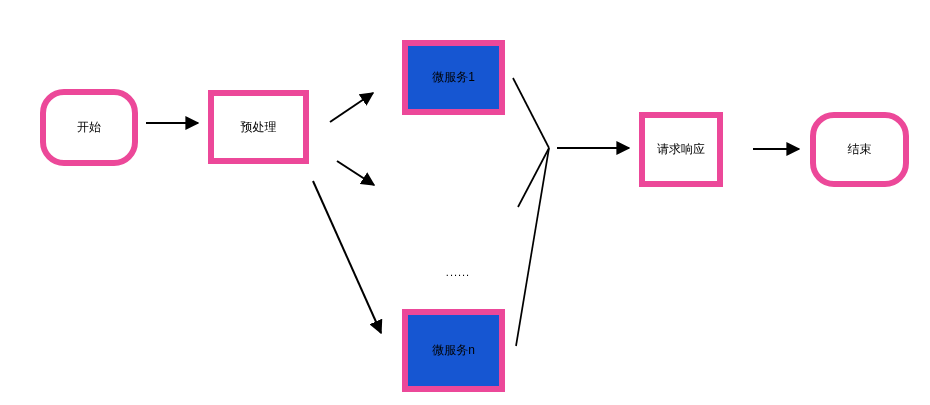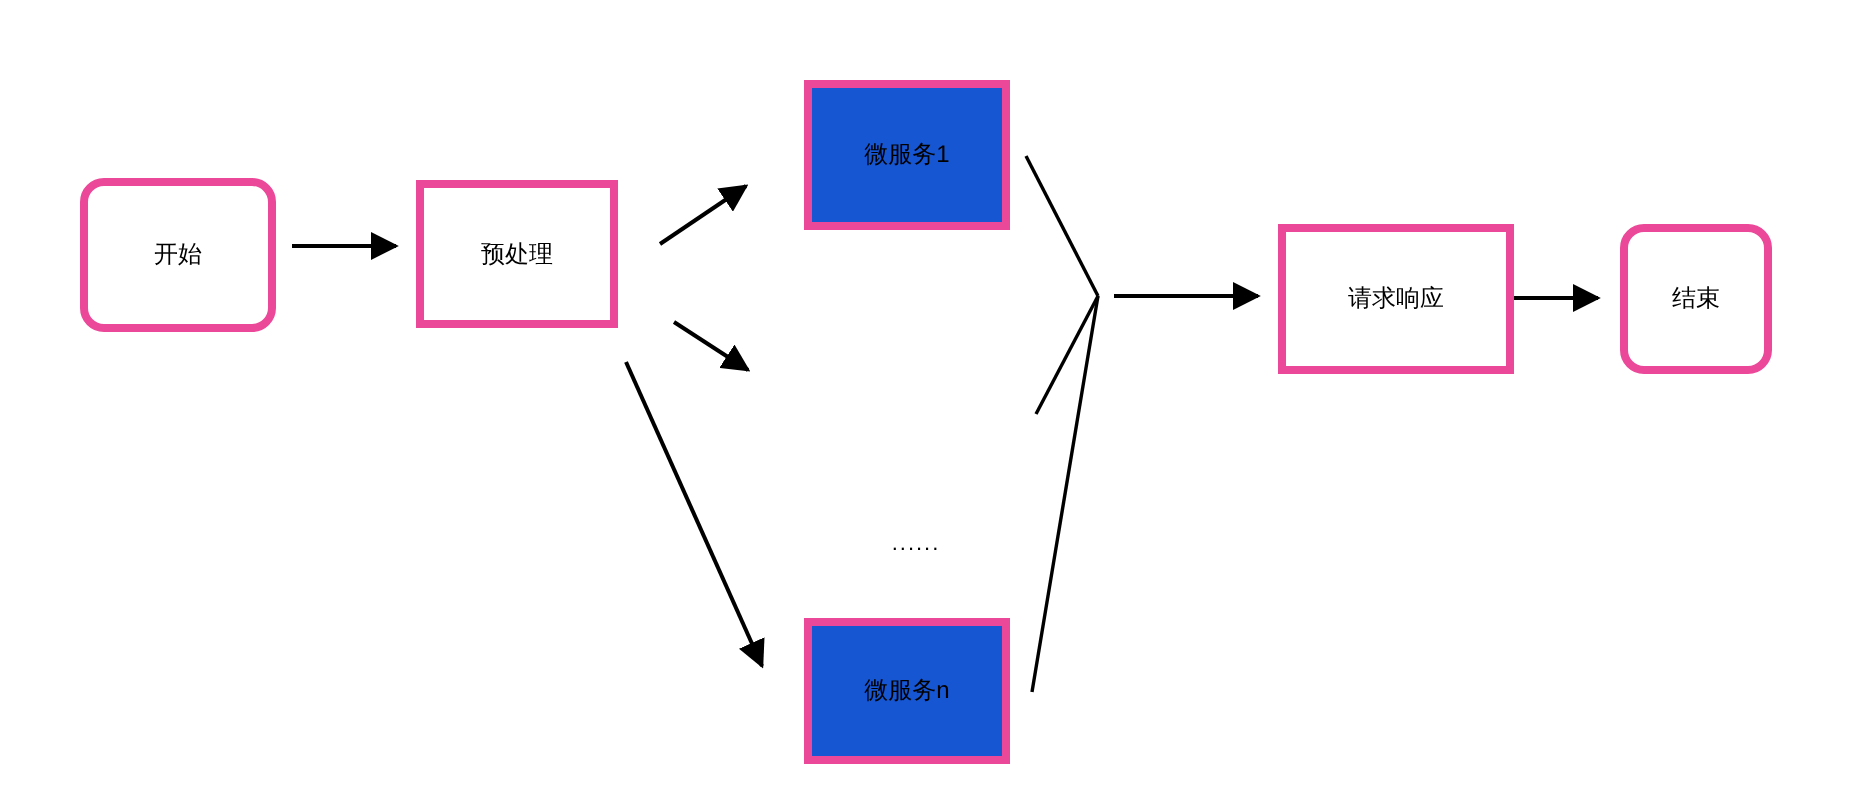--- a/index.html
+++ b/index.html
@@ -18,43 +18,43 @@
   .connectors {
     position: absolute;
     left: 0;
     top: 0;
     width: 930px;
     height: 405px;
   }
   .node {
     position: absolute;
     box-sizing: border-box;
-    border: 4px solid #ec4899;
+    border: 6px solid #ec4899;
     background: #ffffff;
     color: #000000;
     font-size: 12px;
     display: flex;
     align-items: center;
     justify-content: center;
     text-align: center;
     line-height: 1.2;
   }
   .node.rounded {
-    border-radius: 12px;
+    border-radius: 24px;
   }
   .node.blue {
     background: #1656d2;
   }
   #n-start      { left: 40px;  top: 89px;  width: 98px;  height: 77px; }
   #n-preprocess { left: 208px; top: 90px;  width: 101px; height: 74px; }
   #n-ms1        { left: 402px; top: 40px;  width: 103px; height: 75px; }
   #n-ms2        { left: 405px; top: 150px; width: 104px; height: 76px; }
-  #n-msn        { left: 402px; top: 309px; width: 103px; height: 73px; }
-  #n-response   { left: 639px; top: 112px; width: 118px; height: 75px; }
-  #n-end        { left: 810px; top: 112px; width: 76px;  height: 75px; }
+  #n-msn        { left: 402px; top: 309px; width: 103px; height: 83px; }
+  #n-response   { left: 639px; top: 112px; width: 84px; height: 75px; }
+  #n-end        { left: 810px; top: 112px; width: 99px;  height: 75px; }
   .ellipsis {
     position: absolute;
     left: 428px;
     top: 266px;
     width: 60px;
     text-align: center;
     font-size: 11px;
     color: #000000;
     letter-spacing: 1px;
   }

